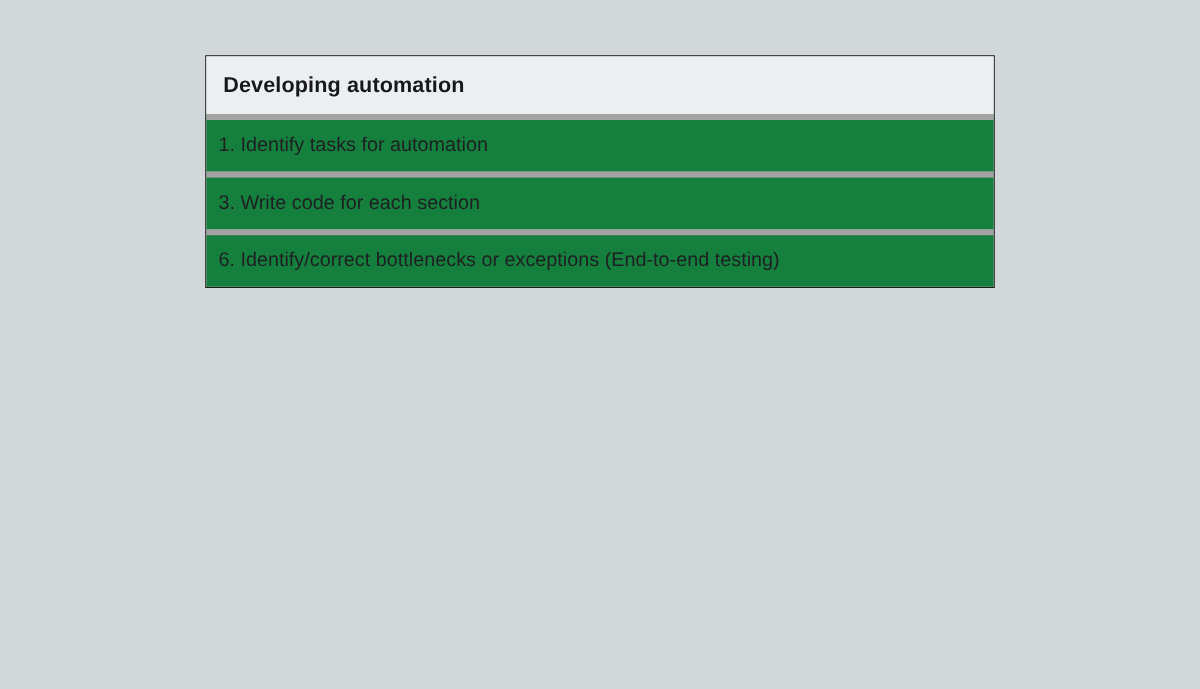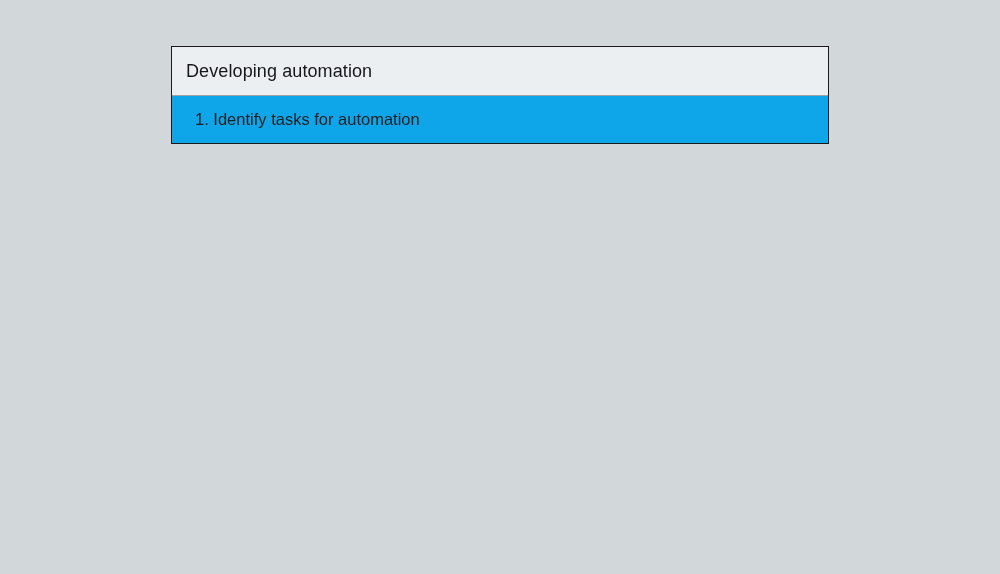--- a/index.html
+++ b/index.html
@@ -24,37 +24,39 @@
     background: #ffffff;
   }
   .steps-table-header {
     box-sizing: border-box;
     height: 48px;
     background: #eceff1;
     display: flex;
     align-items: center;
     padding-left: 14px;
     font-size: 18px;
-    font-weight: normal;
+    font-weight: bold;
     color: #17181a;
     letter-spacing: 0.1px;
   }
   .steps-table-row {
     box-sizing: border-box;
     height: 48px;
-    background: #0ea5e9;
-    border-top: 1px solid #a3a3a3;
+    background: #15803d;
+    border-top: 5px solid #a3a3a3;
     display: flex;
     align-items: center;
-    padding-left: 23px;
+    padding-left: 10px;
     font-size: 16.5px;
     color: #1e1f22;
   }
 </style>
 </head>
 <body>
 
 <div class="steps-table">
   <div class="steps-table-header">Developing automation</div>
   <div id="rows-container">
       <div class="steps-table-row">1. Identify tasks for automation</div>
+      <div class="steps-table-row">3. Write code for each section</div>
+      <div class="steps-table-row">6. Identify/correct bottlenecks or exceptions (End-to-end testing)</div>
     </div>
 </div>
 
 </body></html>

